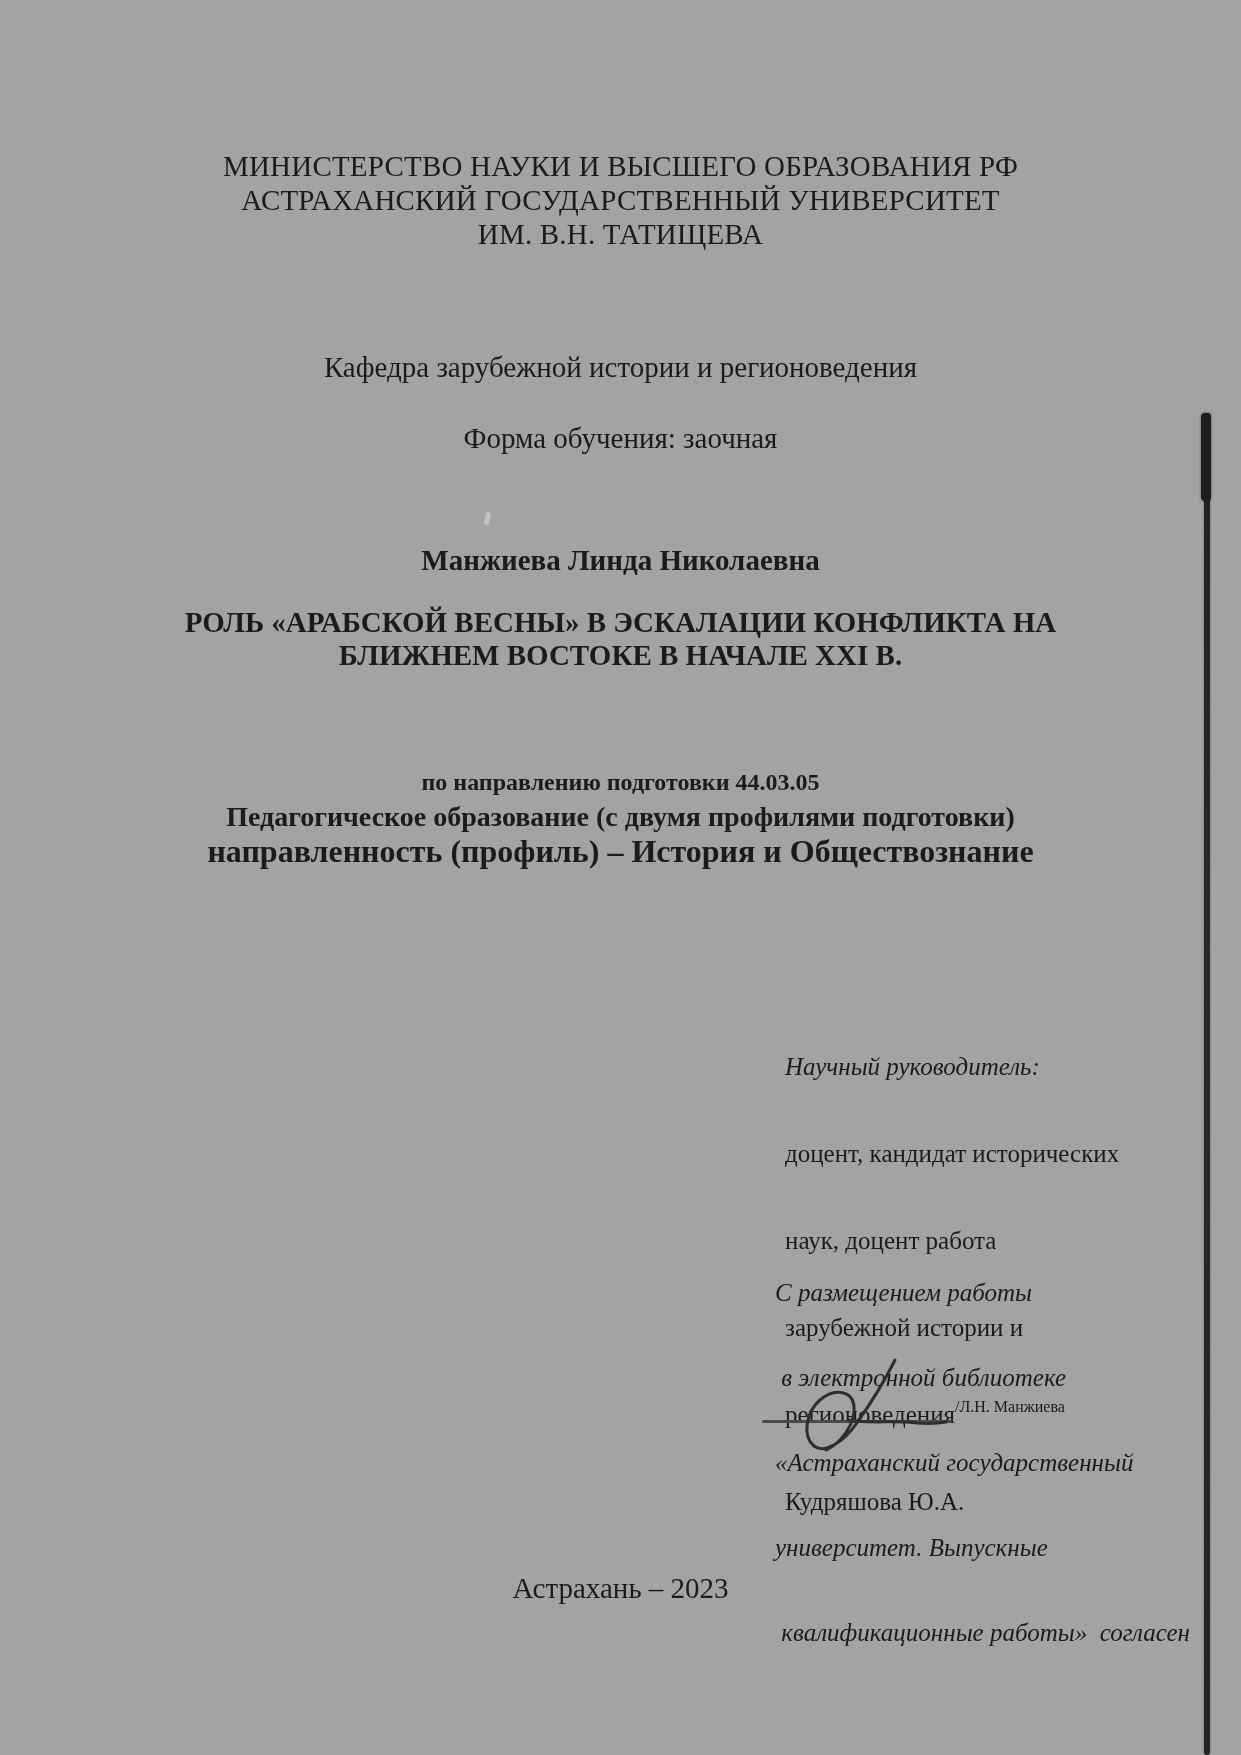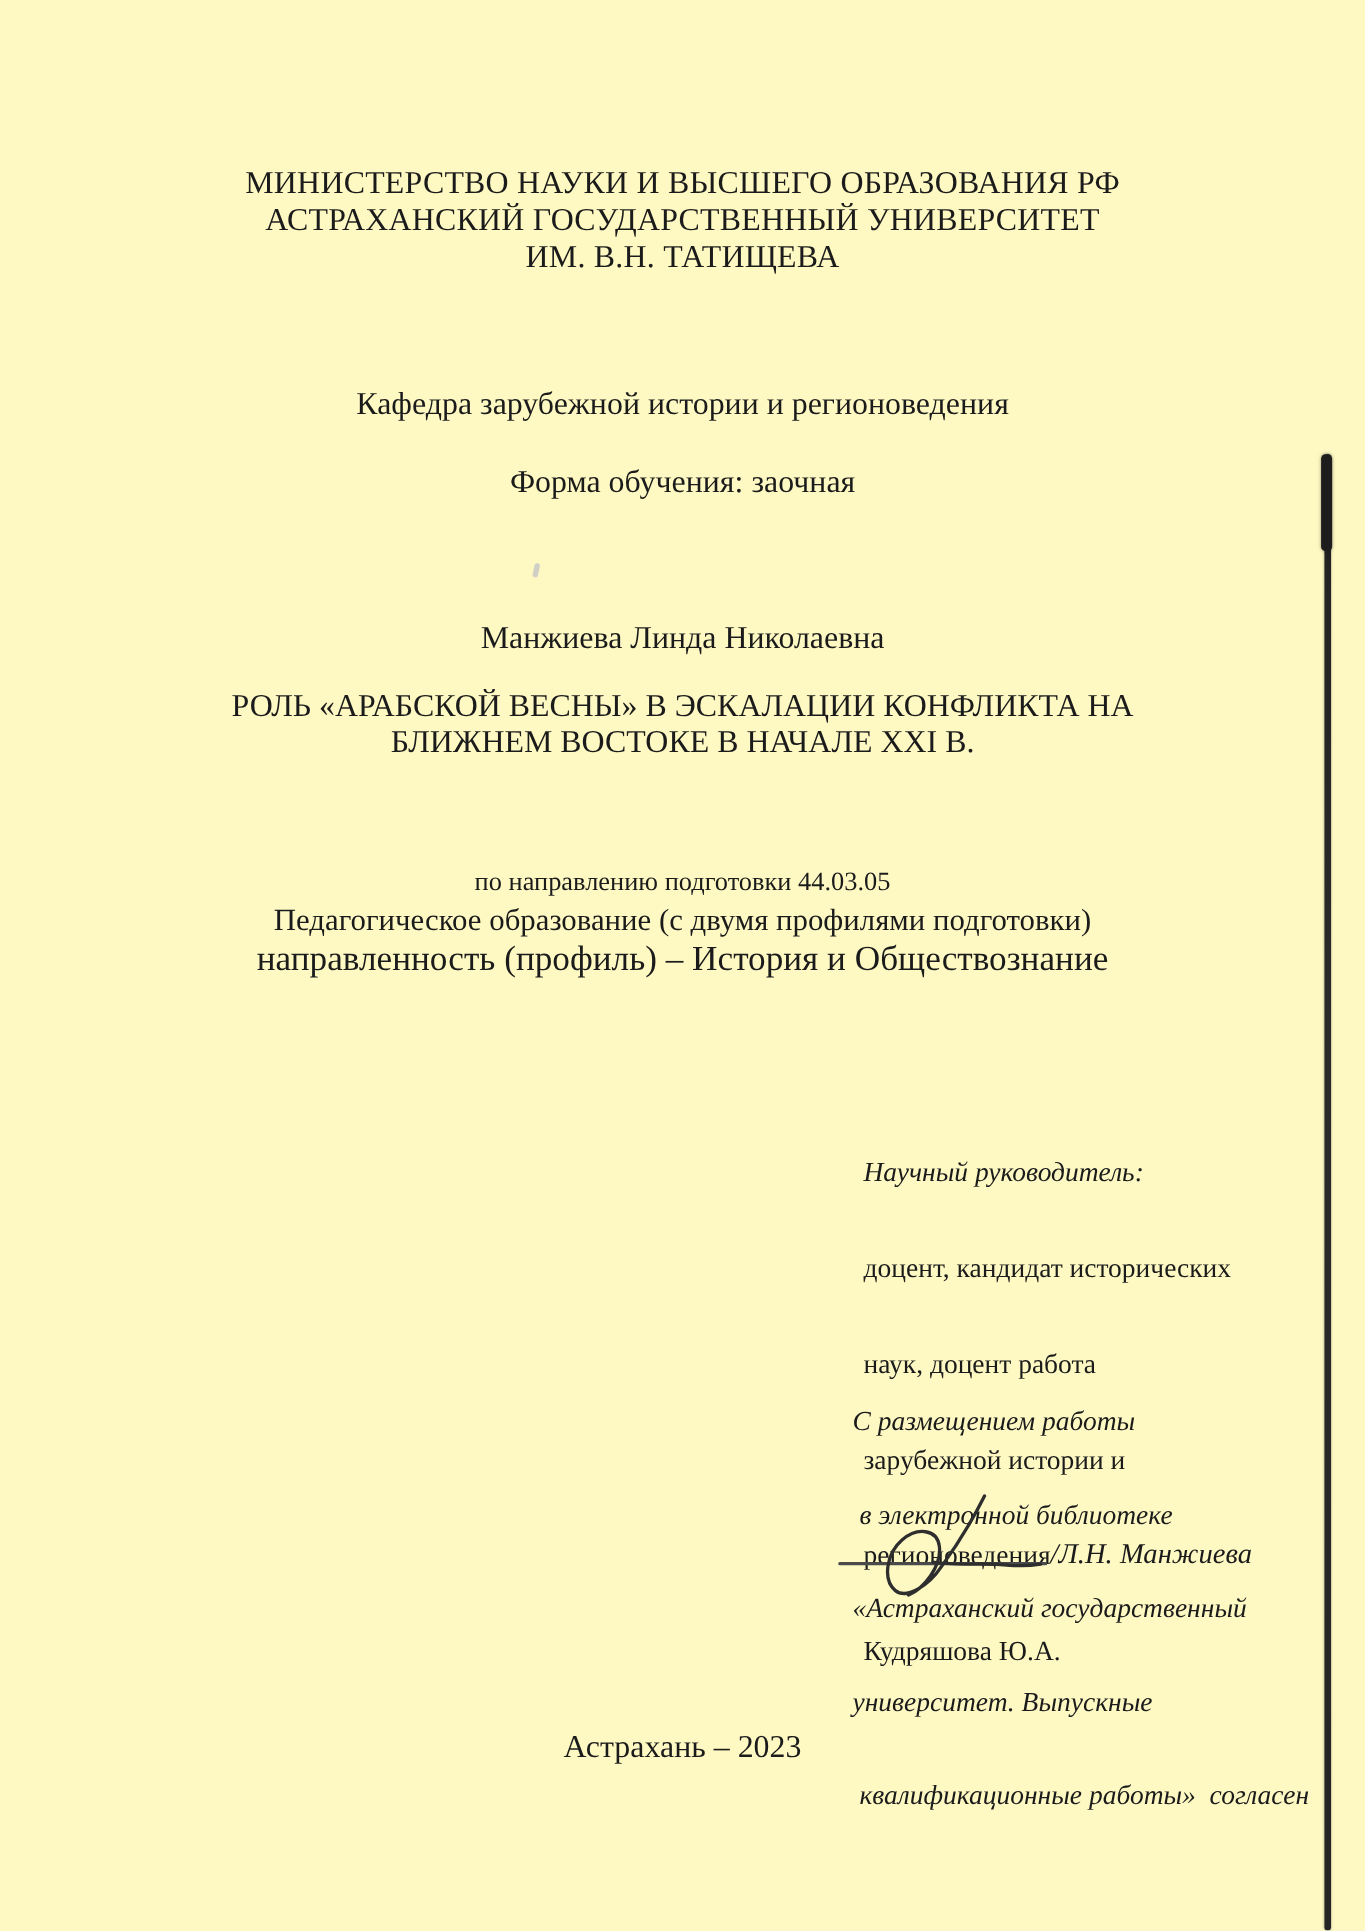--- a/index.html
+++ b/index.html
@@ -4,53 +4,52 @@
 <style>
   html,body{margin:0;padding:0;}
   body{
     width:1241px;height:1755px;
     background:#e9e9e9;
     font-family:"Liberation Serif", serif;
   }
   .page{
     position:relative;
     width:1241px;height:1755px;
-    background:#fef9c3;
+    background:#a3a3a3;
     color:#1b1b1b;
     overflow:hidden;
   }
   .cline{
     position:absolute;
     left:0;width:1241px;
     text-align:center;
     white-space:pre;
   }
   .caps{font-size:29px;letter-spacing:.2px;}
   .body14{font-size:29px;}
-  .b{font-weight:400;margin-top:20px;}
+  .b{font-weight:700;}
   .i{font-style:italic;}
   .blk{
     position:absolute;
     font-size:25px;
     white-space:pre;
   }
   .blk .ln{line-height:31px;}
   .consent .ln{line-height:29px;}
   .sig-underline{
     position:absolute;
     left:762px;top:1420px;
     width:190px;height:3px;
     background:#4a4a4a;
     border-radius:2px;
   }
   .sig-name{
     position:absolute;
     left:955px;top:1398px;
-    font-size:26px;
-    font-style:italic;
+    font-size:16px;
     white-space:pre;
   }
   .sig-svg{
     position:absolute;
     left:740px;top:1350px;
     width:250px;height:115px;
   }
   .artifact-vline{
     position:absolute;
     left:1204px;top:413px;

